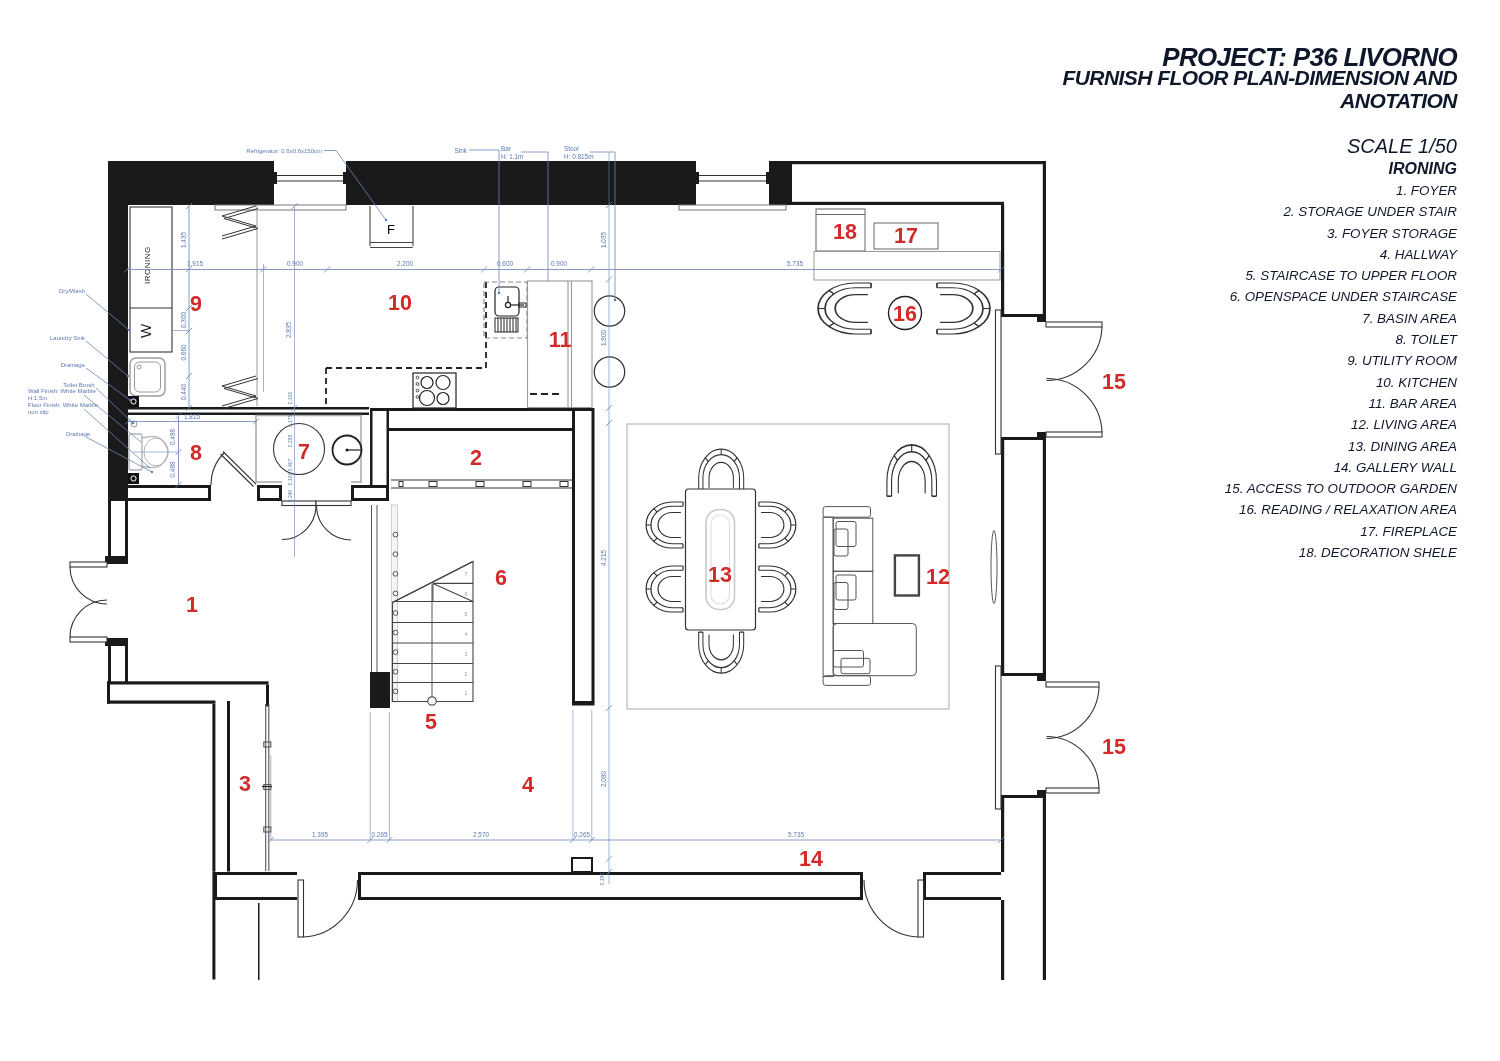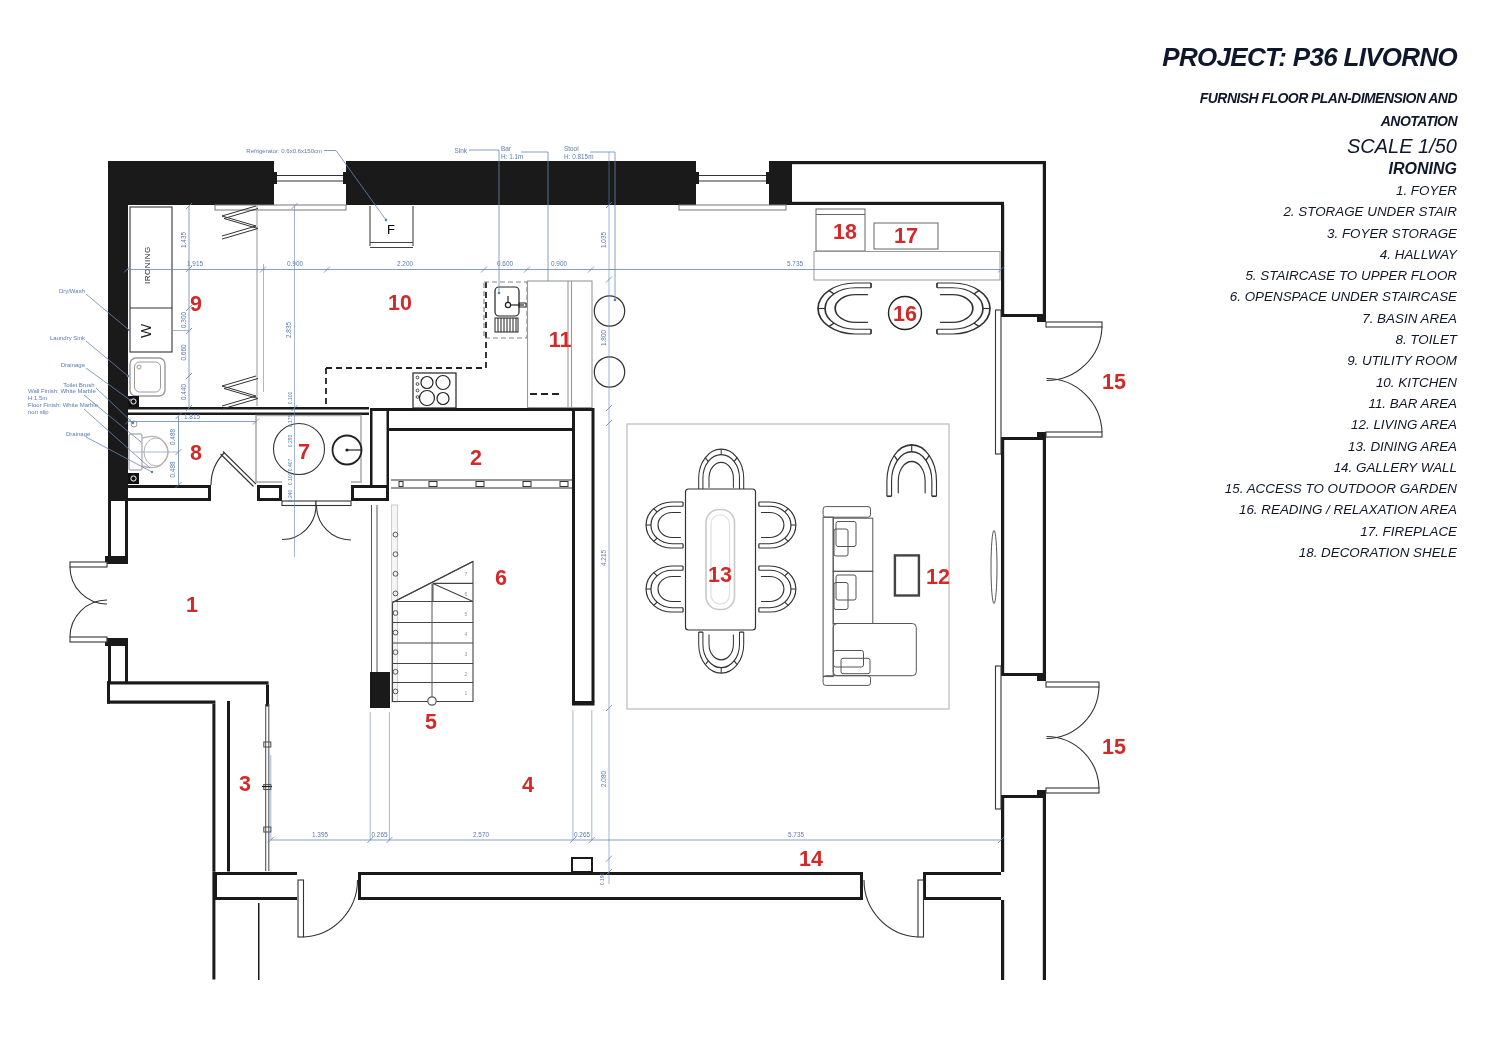--- a/index.html
+++ b/index.html
@@ -646,19 +646,19 @@
   <text x="905" y="320.5">16</text>
 
   <text x="906" y="242.5">17</text>
 
   <text x="845" y="238.5">18</text>
 </g>
 </svg>
 
 <div class="tb" style="top:41.5px;font-size:26px;font-weight:bold;letter-spacing:-0.7px;">PROJECT: P36 LIVORNO</div>
 
-<div class="tb" style="top:87px;font-size:14px;font-weight:bold;letter-spacing:-0.55px;line-height:22.5px;">FURNISH FLOOR PLAN-DIMENSION AND<br>ANOTATION</div>
+<div class="tb" style="top:67px;font-size:21px;font-weight:bold;letter-spacing:-0.55px;line-height:22.5px;">FURNISH FLOOR PLAN-DIMENSION AND<br>ANOTATION</div>
 
 <div class="tb" style="top:135px;font-size:20px;">SCALE 1/50</div>
 
 <div class="tb" style="top:159.5px;font-size:16px;font-weight:bold;">IRONING</div>
 
 <div class="tb" style="top:180px;font-size:13.4px;line-height:21.3px;">1. FOYER<br>2. STORAGE UNDER STAIR<br>3. FOYER STORAGE<br>4. HALLWAY<br>5. STAIRCASE TO UPPER FLOOR<br>6. OPENSPACE UNDER STAIRCASE<br>7. BASIN AREA<br>8. TOILET<br>9. UTILITY ROOM<br>10. KITCHEN<br>11. BAR AREA<br>12. LIVING AREA<br>13. DINING AREA<br>14. GALLERY WALL<br>15. ACCESS TO OUTDOOR GARDEN<br>16. READING / RELAXATION AREA<br>17. FIREPLACE<br>18. DECORATION SHELE</div>
 
 </body></html>

